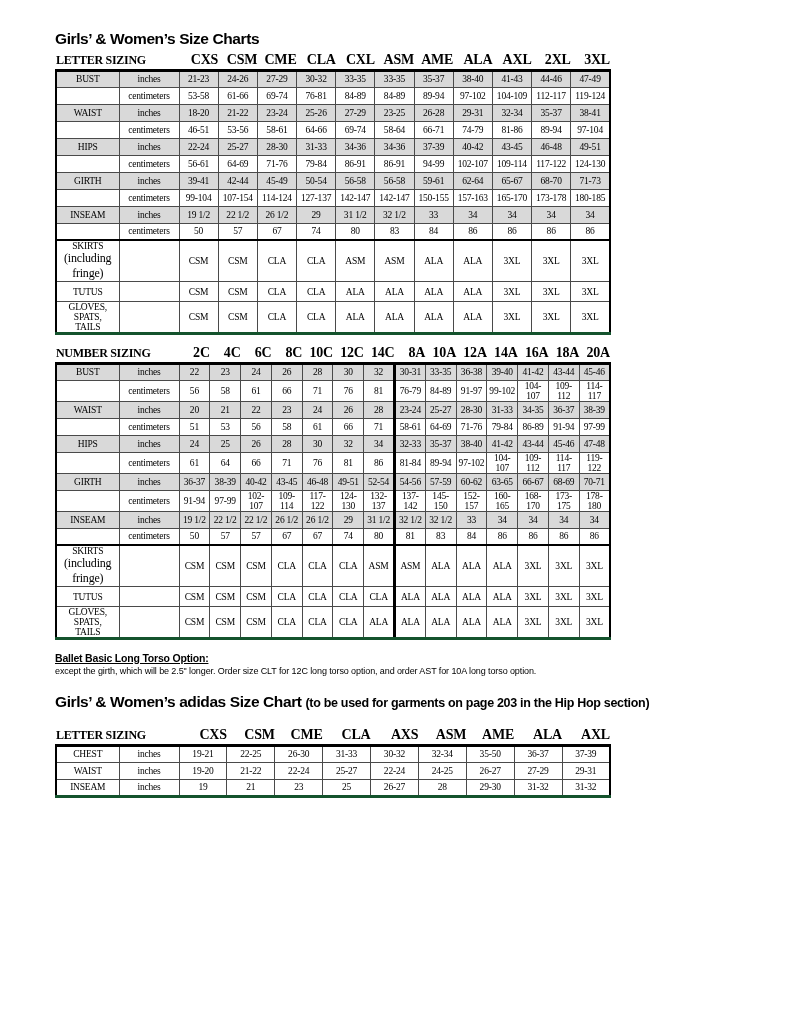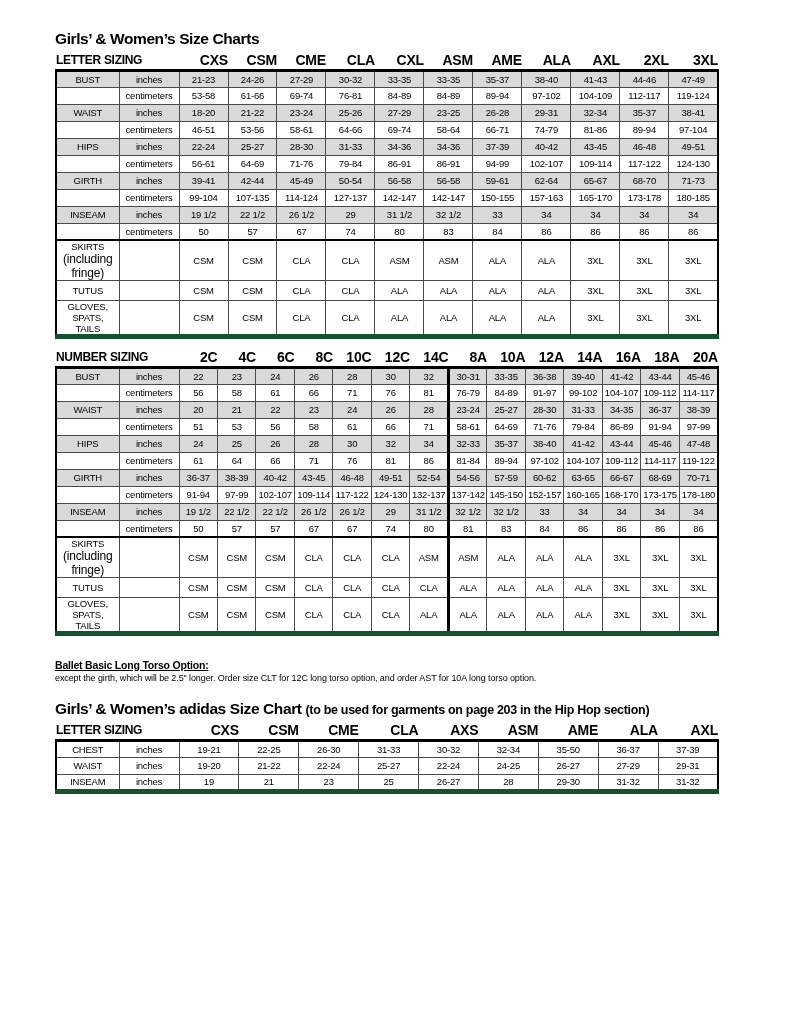--- a/index.html
+++ b/index.html
@@ -12,54 +12,54 @@
   .page {
     position:relative; width:796px; height:1024px;
     padding:30px 51px 0 55px; background:#fff;
   }
   .chart-title {
     font-size:15.5px; font-weight:bold; letter-spacing:-0.4px;
     margin-bottom:4px;
   }
   .chart-title .sub { font-size:12.5px; letter-spacing:-0.3px; }
   table.size-table {
-    border-collapse:collapse; table-layout:fixed; width:664px;
+    border-collapse:collapse; table-layout:fixed; width:556px;font-family:Liberation Serif, serif;
   }
   table.size-table thead th {
     border:none; border-bottom:3px solid #000;
     font-size:14px; font-weight:bold; text-align:right;
     height:18px; vertical-align:middle; letter-spacing:-0.2px;
     padding:0;
   }
   table.size-table thead th.head-label {
     text-align:left; font-size:12px; letter-spacing:-0.3px;
   }
   table.size-table tbody td {
     border:1px solid #4a4a4a;
     font-size:9.5px; text-align:center; vertical-align:middle;
     height:17px; padding:0 1px; letter-spacing:-0.2px;
     background:#fff;
   }
   table.size-table tbody tr.shaded td { background:#d9d9d9; }
   table.size-table tbody td:first-child { border-left:2px solid #000; }
   table.size-table tbody td:last-child { border-right:2px solid #000; }
-  table.size-table tbody tr:last-child td { border-bottom:5px solid #14532d; }
+  table.size-table tbody tr:last-child td { border-bottom:3px solid #14532d; }
   table.size-table tbody tr.section-start td { border-top:2px solid #000; }
   table.size-table tbody td.divider { border-right:3px solid #000; }
   table.size-table tbody tr.tall td { height:29px; }
   table.size-table tbody tr.mid td { height:20px;margin-left:8px; }
   td .small2 { font-size:12px; letter-spacing:-0.2px; }
   .gap-table { margin-top:10px; }
-  .note-block { margin-top:23px; }
+  .note-block { margin-top:12px; }
   .note-title {
     font-size:10.5px; font-weight:bold; text-decoration:underline;
     letter-spacing:-0.2px; margin-bottom:1px;
   }
   .note-line { font-size:9px; line-height:1.45; letter-spacing:-0.1px; }
-  .title2 { margin-top:15px; margin-bottom:4px; }
+  .title2 { margin-top:15px; margin-bottom:16px; }
 </style>
 </head>
 <body>
 
 <div class="page">
 
   <h1 class="chart-title">Girls’ &amp; Women’s Size Charts</h1>
 
   <table class="size-table" id="letter-table">
     <colgroup>
@@ -212,21 +212,21 @@
           <td>65-67</td>
           <td>68-70</td>
           <td>71-73</td>
         </tr>
         <tr>
           <td>
             <div></div>
           </td>
           <td>centimeters</td>
           <td>99-104</td>
-          <td>107-135</td>
+          <td>107-154</td>
           <td>114-124</td>
           <td>127-137</td>
           <td>142-147</td>
           <td>142-147</td>
           <td>150-155</td>
           <td>157-163</td>
           <td>165-170</td>
           <td>173-178</td>
           <td>180-185</td>
         </tr>

